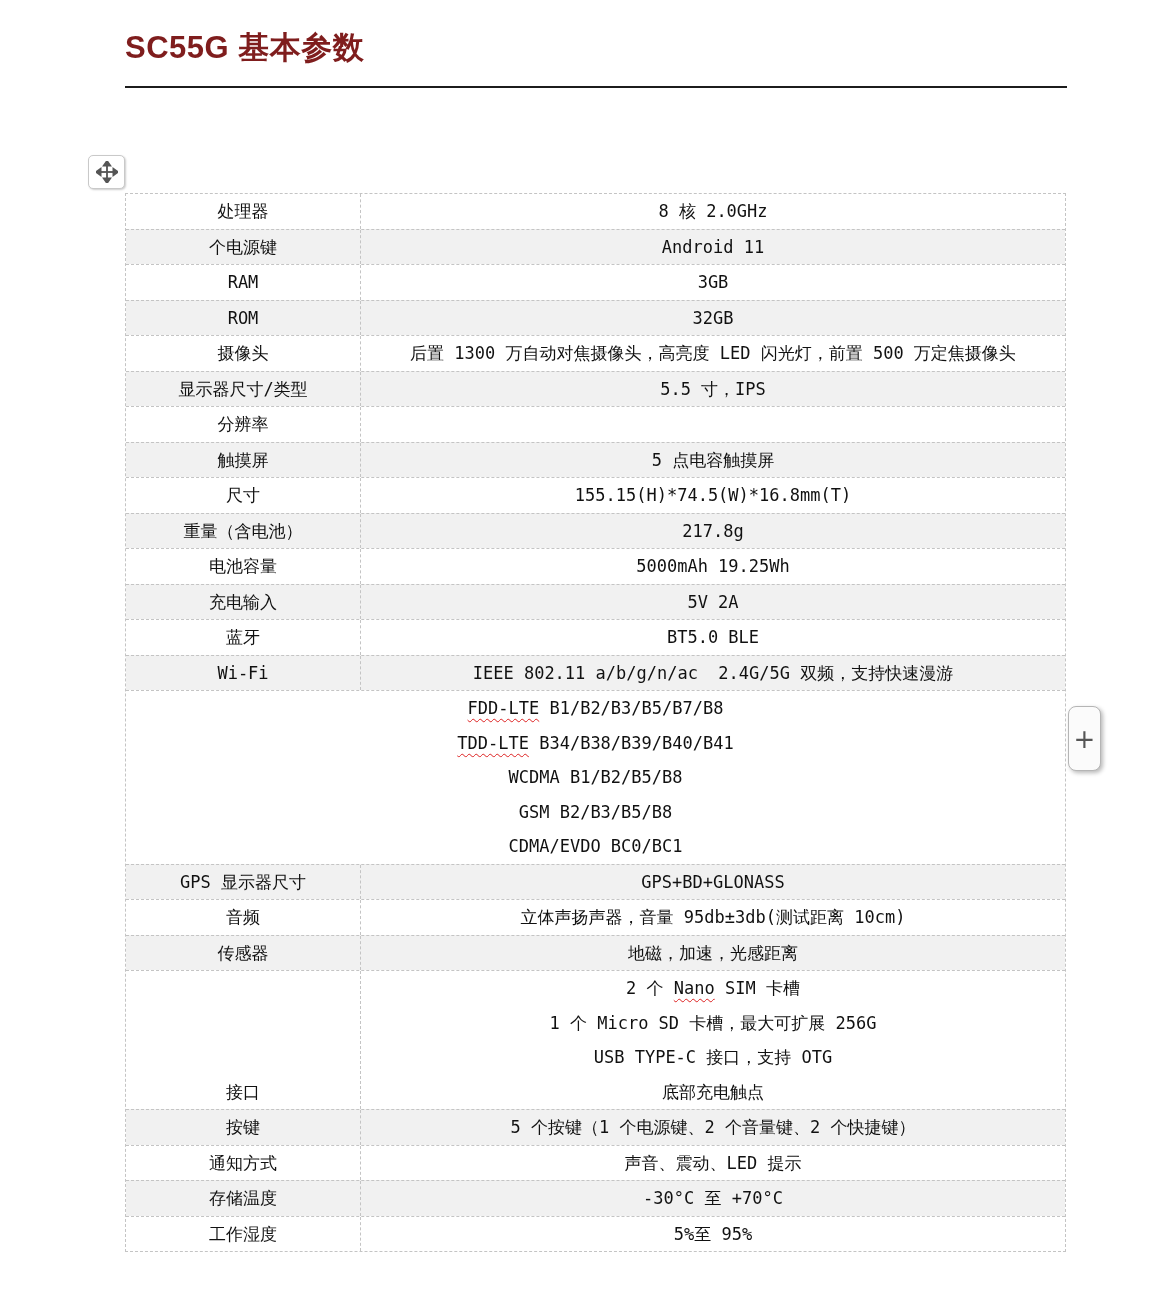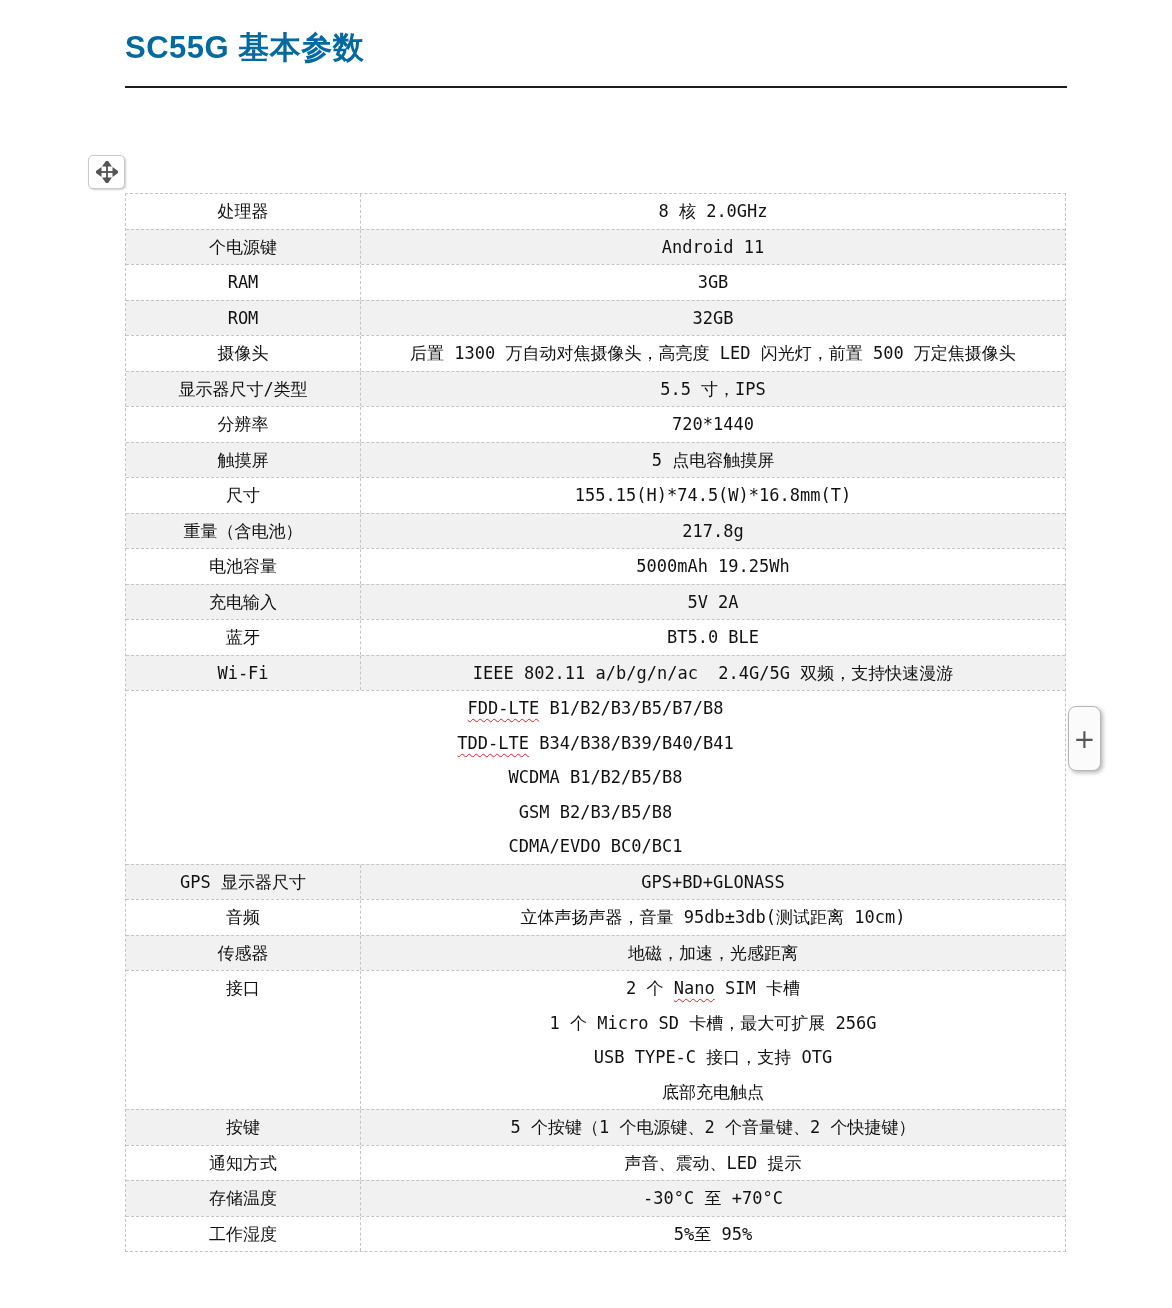--- a/index.html
+++ b/index.html
@@ -4,21 +4,21 @@
 <style>
   html,body{margin:0;padding:0;}
   body{
     width:1172px;height:1308px;position:relative;background:#ffffff;
     font-family:"DejaVu Sans Mono","DejaVu Sans",sans-serif;color:#111;
     overflow:hidden;
   }
   .page-title{
     position:absolute;left:125px;top:27px;
     font-family:"Liberation Sans","DejaVu Sans",sans-serif;
-    font-size:31px;font-weight:700;color:#0369a1;letter-spacing:0.5px;
+    font-size:31px;font-weight:700;color:#7f1d1d;letter-spacing:0.5px;
     white-space:pre;
   }
   .title-rule{
     position:absolute;left:125px;top:86px;width:942px;height:2px;background:#1c1c1c;
   }
   .move-handle{
     position:absolute;left:88px;top:155px;width:37px;height:34px;
     background:#fff;border:1px solid #c9c9c9;border-radius:5px;
     box-shadow:1px 1px 2px rgba(0,0,0,0.2);
     display:flex;align-items:center;justify-content:center;box-sizing:border-box;
@@ -33,21 +33,21 @@
     font-family:"DejaVu Sans",sans-serif;
   }
   .spec-table{
     position:absolute;left:125px;top:193px;width:941px;
     border:1px dashed #c4c4c4;box-sizing:border-box;
     font-size:17px;
   }
   .row{display:flex;align-items:stretch;background:#ffffff;}
   .row + .row{border-top:1px dashed #c4c4c4;}
   .row:nth-child(even){background:#f1f1f1;}
-  .cell{display:flex;flex-direction:column;justify-content:flex-start;align-items:center;
+  .cell{display:flex;flex-direction:column;justify-content:flex-end;align-items:center;
     text-align:center;box-sizing:border-box;min-height:34.5px;padding:0 6px;}
   .cell.label{width:235px;border-right:1px dashed #c4c4c4;}
   .cell.value{flex:1;}
   .line{display:block;line-height:34.5px;white-space:pre-wrap;}
   .sq{
     text-decoration-line:underline;
     text-decoration-style:wavy;
     text-decoration-color:#dd2222;
     text-decoration-thickness:1px;
     text-underline-offset:4px;
@@ -131,23 +131,20 @@
       </div>
     <div class="cell value">
         <span class="line">5.5 寸，IPS</span>
       </div>
   </div>
 
   <div class="row">
     <div class="cell label">
         <span class="line">分辨率</span>
       </div>
-    <div class="cell value">
-        <span class="line">720*1440</span>
-      </div>
   </div>
 
   <div class="row">
     <div class="cell label">
         <span class="line">触摸屏</span>
       </div>
     <div class="cell value">
         <span class="line">5 点电容触摸屏</span>
       </div>
   </div>

